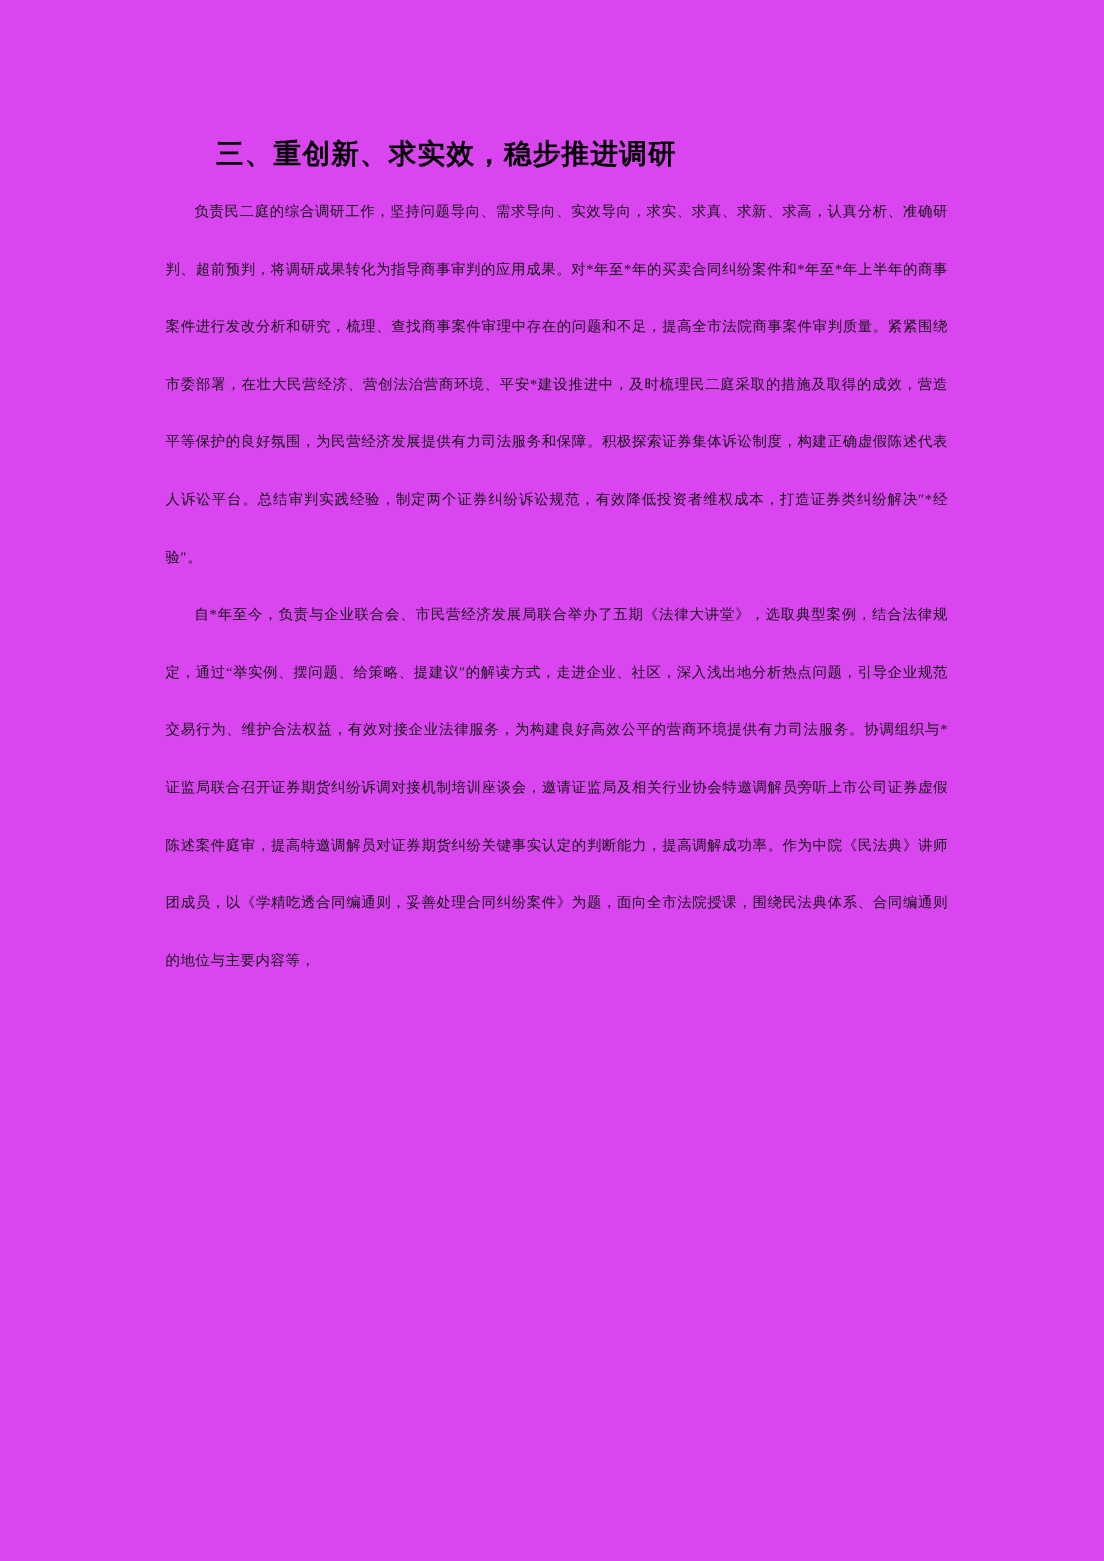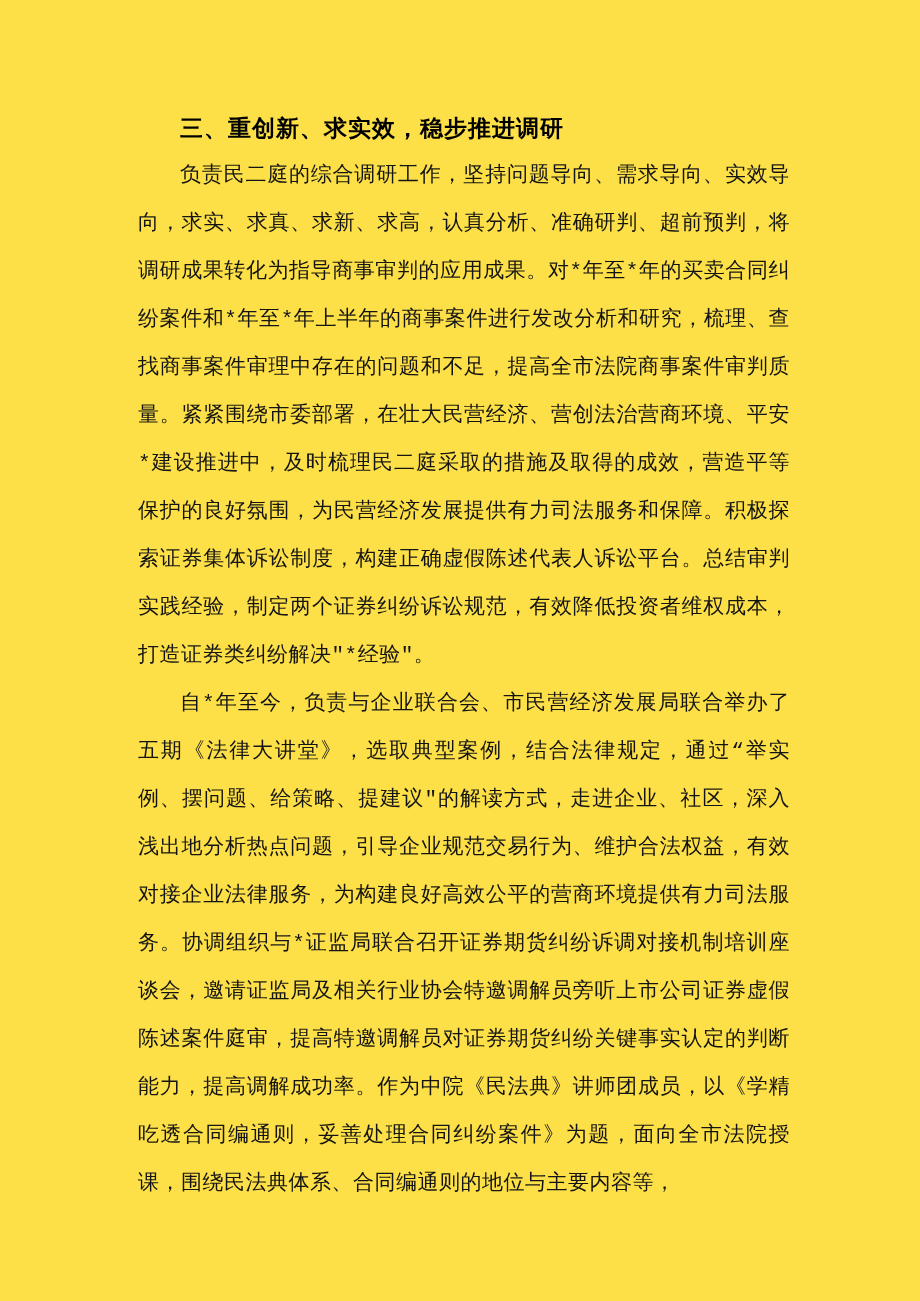--- a/index.html
+++ b/index.html
@@ -4,21 +4,21 @@
 <style>
   html, body {
     margin: 0;
     padding: 0;
     background: #ffffff;
   }
   .page {
     position: relative;
     width: 920px;
     height: 1301px;
-    background: #fde047;
+    background: #d946ef;
     box-sizing: border-box;
     padding: 104px 130px 0 138px;
     overflow: hidden;
   }
   .doc-section {
     margin: 0;
     padding: 0;
   }
   .section-heading {
     margin: 0;
@@ -28,22 +28,22 @@
     font-size: 23px;
     line-height: 48px;
     color: #000000;
     text-indent: 42px;
     letter-spacing: 1px;
     white-space: nowrap;
   }
   .section-paragraph {
     margin: 0;
     padding: 0;
-    font-family: Liberation Mono, monospace;
-    font-size: 21px;
+    font-family: Liberation Serif, serif;
+    font-size: 12px;
     line-height: 48px;
     color: #141414;
     text-align: justify;
     text-justify: inter-ideograph;
     text-indent: 2em;
     word-break: break-all;
     letter-spacing: 0.5px;
   }
 </style>
 </head>

